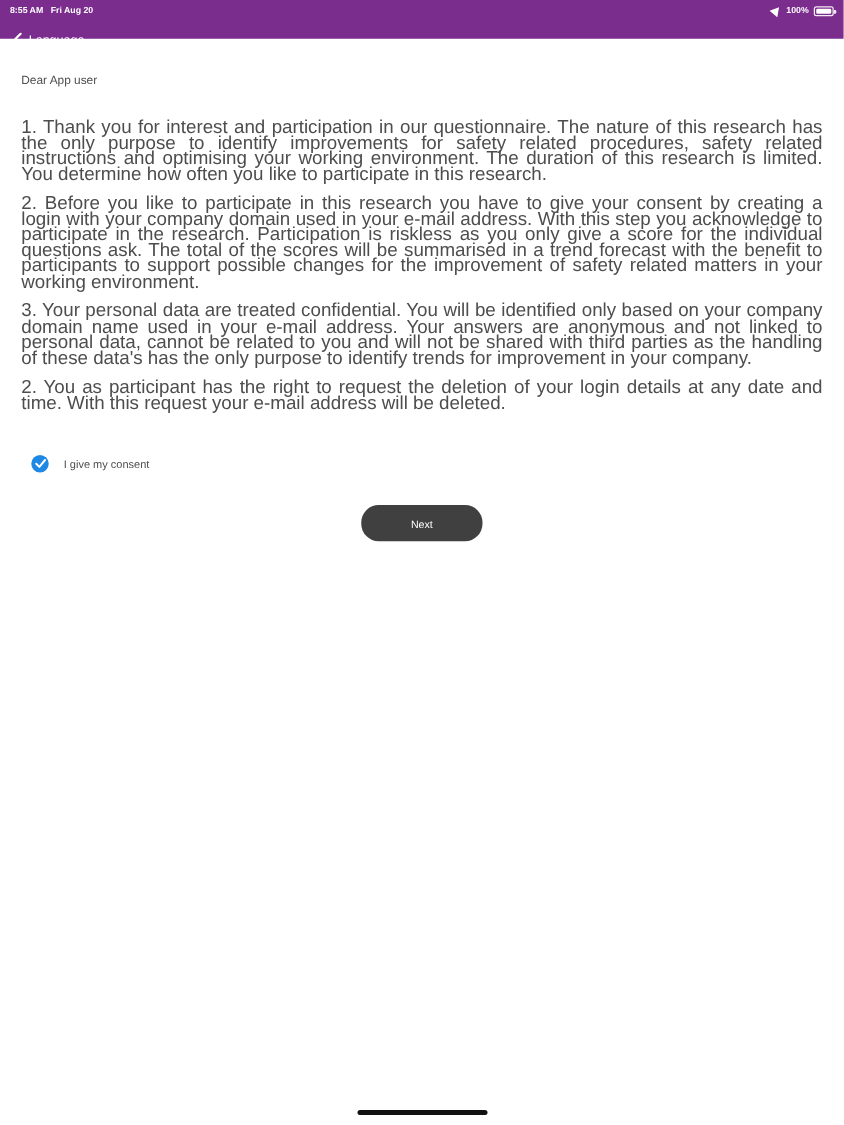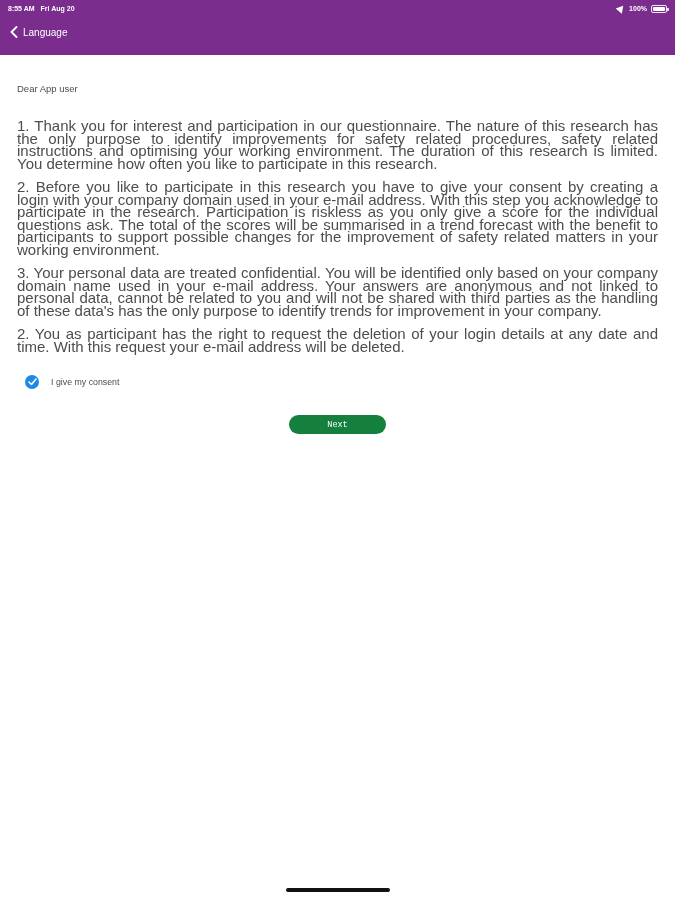--- a/index.html
+++ b/index.html
@@ -7,21 +7,21 @@
   body {
     font-family: "Liberation Sans", sans-serif;
     background: #ffffff;
     position: relative;
     overflow: hidden;
   }
 
   
   .header {
     background: #7b2d8e;
-    height: 55px;
+    height: 31px;
     width: 100%;
     color: #ffffff;
     position: relative;
   }
   .status-bar {
     height: 17px;
     display: flex;
     justify-content: space-between;
     align-items: center;
     padding: 0 8px;
@@ -94,21 +94,21 @@
     margin-bottom: 11px;
   }
   .para.centered {
     text-align: center;
   }
 
   .consent-row {
     display: flex;
     align-items: center;
     gap: 12px;
-    margin-top: 22px;
+    margin-top: 35px;
     margin-left: 8px;
   }
   .checkbox {
     width: 14px; height: 14px;
     border-radius: 50%;
     background: #1e88e5;
     display: flex;
     align-items: center;
     justify-content: center;
     cursor: pointer;
@@ -119,29 +119,29 @@
     font-size: 8.8px;
     color: #4d4d4d;
   }
 
   .button-row {
     display: flex;
     justify-content: center;
     margin-top: 26px;
   }
   .next-button {
-    background: #15803d;
+    background: #404040;
     color: #ffffff;
     border: none;
     border-radius: 14px;
-    font-family: Liberation Mono, monospace;
+    font-family: Liberation Sans, sans-serif;
     font-size: 8.5px;
     padding: 0;
     width: 97px;
-    height: 19px;
+    height: 29px;
     cursor: pointer;
   }
 
   
   .home-indicator {
     position: absolute;
     bottom: 8px;
     left: 50%;
     transform: translateX(-50%);
     width: 104px;

